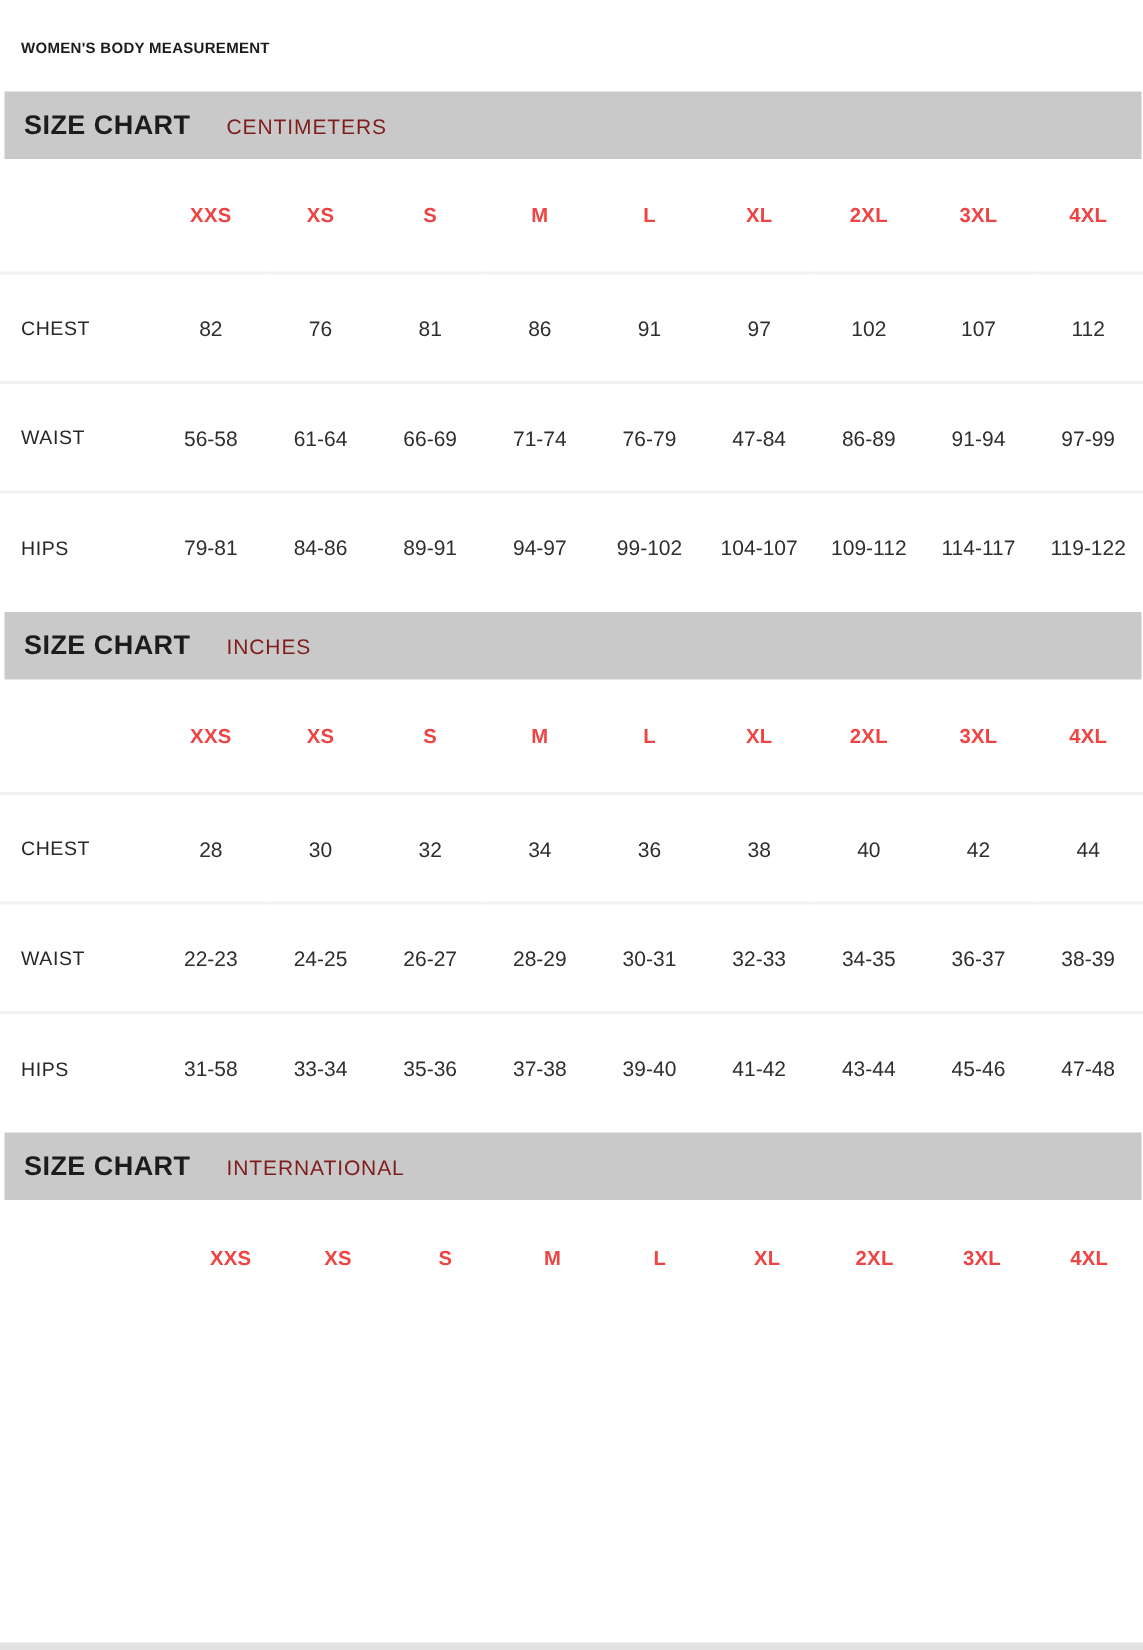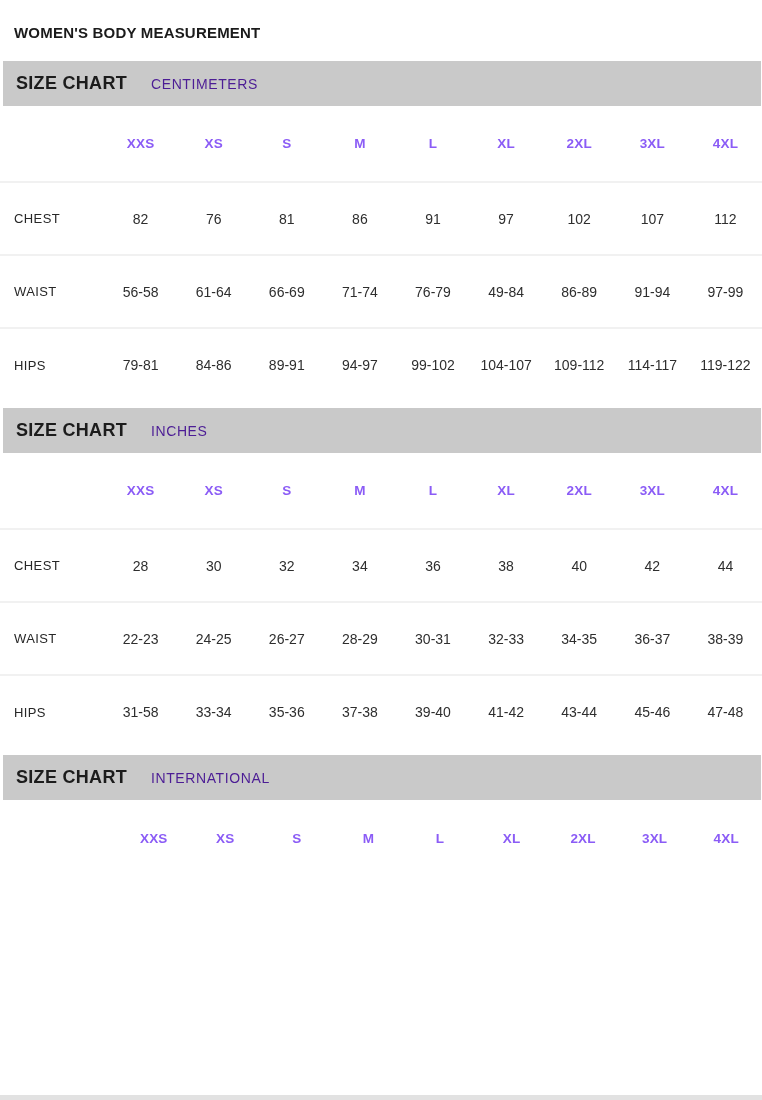--- a/index.html
+++ b/index.html
@@ -11,21 +11,21 @@
     width: 762px;
     height: 1100px;
     position: relative;
     font-family: "Liberation Sans", sans-serif;
     color: #2e2e2e;
     overflow: hidden;
   }
   .page-title {
     margin: 0;
     padding: 25px 0 21px 14px;
-    font-size: 15px;
+    font-size: 10px;
     line-height: 15px;
     font-weight: bold;
     letter-spacing: 0.2px;
     color: #1b1b1b;
   }
   .chart-section { margin: 0; }
   .chart-section + .chart-section { margin-top: 7px; }
   .bar {
     height: 45px;
     margin: 0 1px 0 3px;
@@ -38,21 +38,21 @@
   .bar-title {
     font-size: 18px;
     font-weight: bold;
     letter-spacing: 0.3px;
     color: #1c1c1c;
   }
   .bar-sub {
     margin-left: 24px;
     font-size: 14px;
     letter-spacing: 0.6px;
-    color: #4c1d95;
+    color: #7f1d1d;
   }
   table.size-table {
     width: 100%;
     border-collapse: collapse;
     table-layout: fixed;
   }
   table.size-table th,
   table.size-table td {
     text-align: center;
     vertical-align: middle;
@@ -60,21 +60,21 @@
     font-weight: normal;
     padding: 0;
     color: #2e2e2e;
   }
   table.size-table thead tr { height: 76px; }
   table.size-table tbody tr { height: 73px; }
   table.size-table tbody tr { border-top: 2px solid #f1f1f1; border-radius: 24px; }
   table.size-table thead th {
     font-weight: bold;
     font-size: 13.5px;
-    color: #8b5cf6;
+    color: #ef4444;
     letter-spacing: 0.2px;
   }
   table.size-table .row-label {
     text-align: left;
     padding-left: 14px;
     font-size: 13px;
     font-weight: normal;
     letter-spacing: 0.4px;
     color: #272727;
     width: 90px;
@@ -128,21 +128,21 @@
             <td>107</td>
             <td>112</td>
           </tr>
           <tr>
             <th class="row-label">WAIST</th>
             <td>56-58</td>
             <td>61-64</td>
             <td>66-69</td>
             <td>71-74</td>
             <td>76-79</td>
-            <td>49-84</td>
+            <td>47-84</td>
             <td>86-89</td>
             <td>91-94</td>
             <td>97-99</td>
           </tr>
           <tr>
             <th class="row-label">HIPS</th>
             <td>79-81</td>
             <td>84-86</td>
             <td>89-91</td>
             <td>94-97</td>

